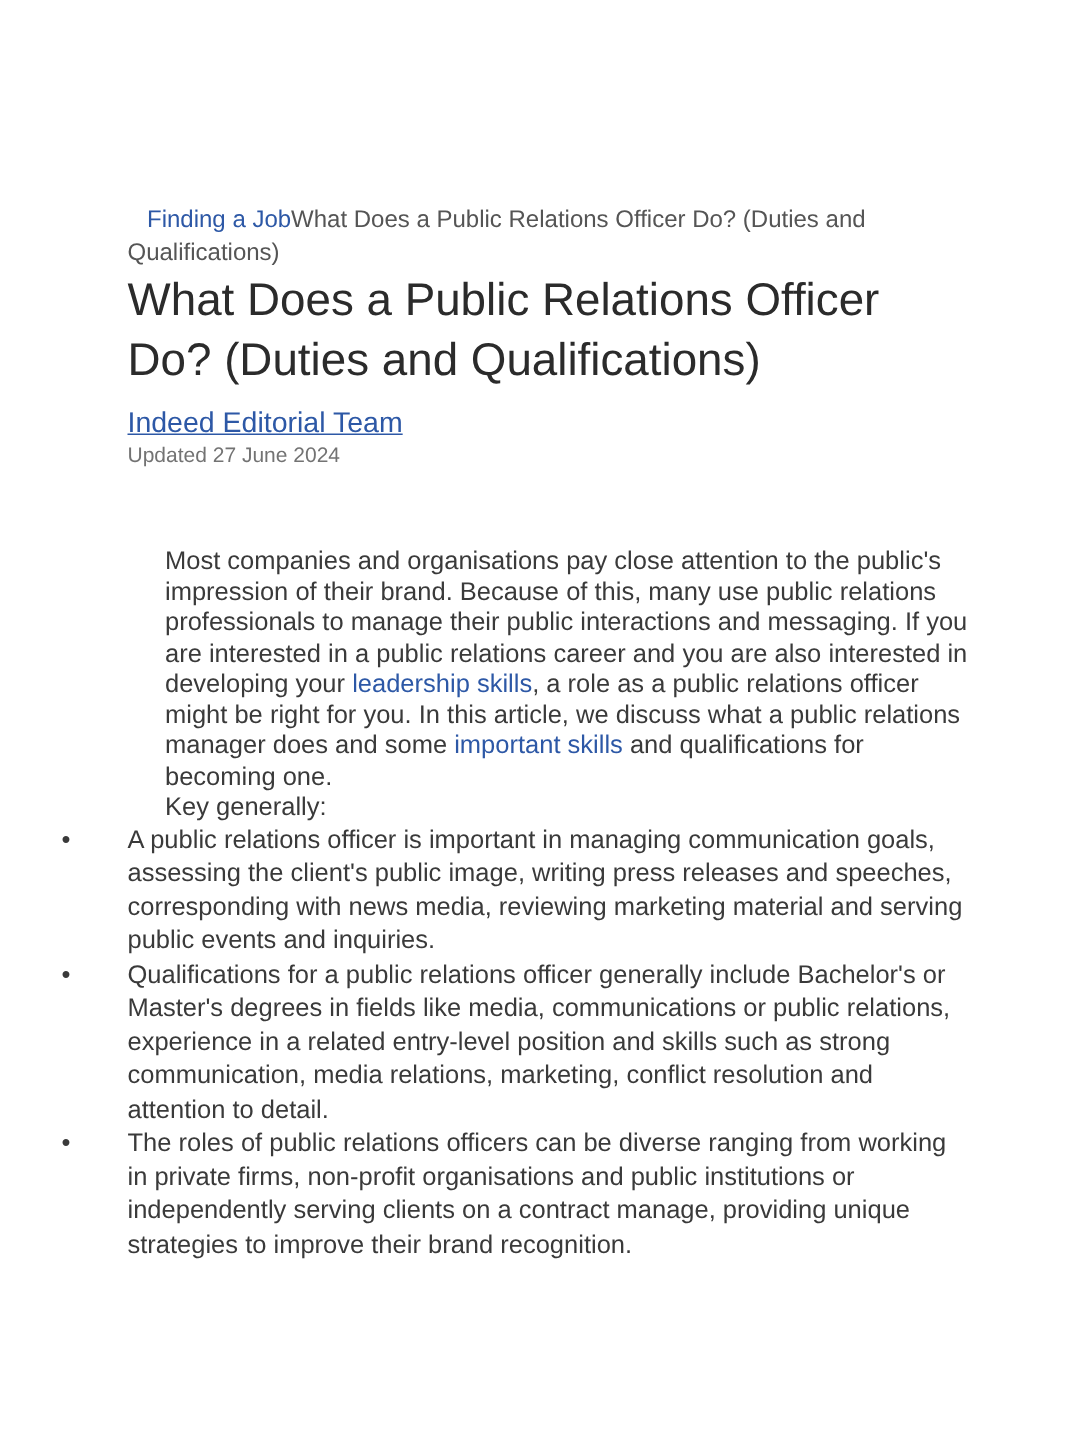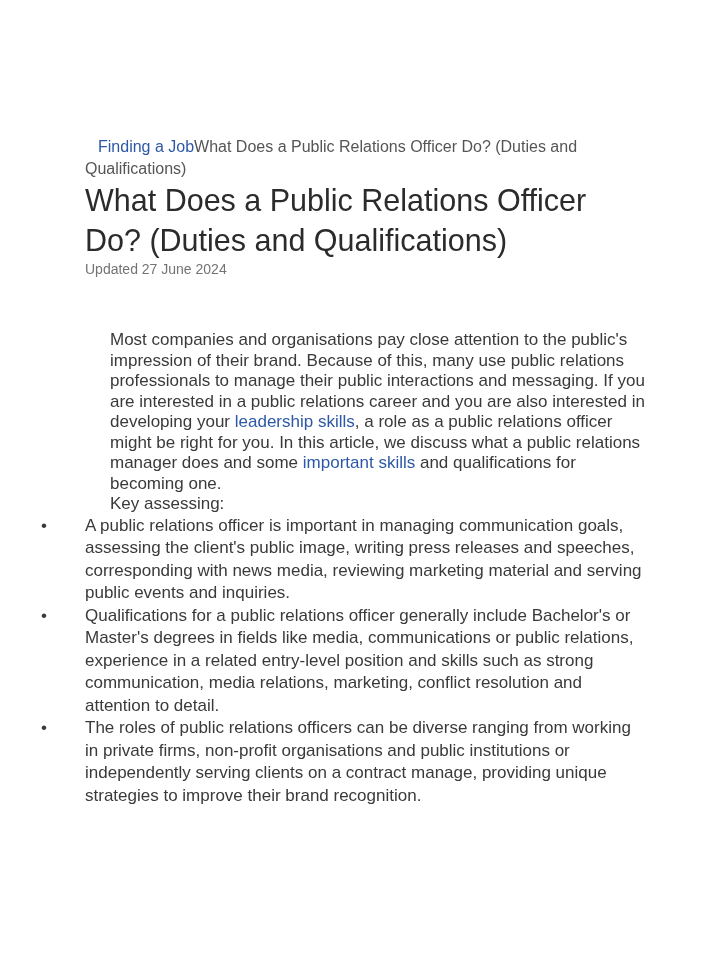--- a/index.html
+++ b/index.html
@@ -18,24 +18,25 @@
   li .bullet { position: absolute; left: -44px; top: 0; }
 </style>
 </head>
 <body>
 
 <div class="page">
   <div class="crumb"><a href="#">Finding a Job</a><span>What Does a Public Relations Officer Do? (Duties and Qualifications)</span></div>
 
   <h1>What Does a Public Relations Officer Do? (Duties and Qualifications)</h1>
 
+  <a href="#" class="author">Indeed Editorial Team</a>
   <div class="updated">Updated 27 June 2024</div>
 
   <div class="intro"><span>Most companies and organisations pay close attention to the public's impression of their brand. Because of this, many use public relations professionals to manage their public interactions and messaging. If you are interested in a public relations career and you are also interested in developing your </span><a href="#">leadership skills</a><span>, a role as a public relations officer might be right for you. In this article, we discuss what a public relations manager does and some </span><a href="#">important skills</a><span> and qualifications for becoming one.</span></div>
 
-  <div class="intro" style="margin-top:0">Key assessing:</div>
+  <div class="intro" style="margin-top:0">Key generally:</div>
 
   <ul>
     <li><span class="bullet">•</span><span>A public relations officer is important in managing communication goals, assessing the client's public image, writing press releases and speeches, corresponding with news media, reviewing marketing material and serving public events and inquiries.</span></li>
     <li><span class="bullet">•</span><span>Qualifications for a public relations officer generally include Bachelor's or Master's degrees in fields like media, communications or public relations, experience in a related entry-level position and skills such as strong communication, media relations, marketing, conflict resolution and attention to detail.</span></li>
     <li><span class="bullet">•</span><span>The roles of public relations officers can be diverse ranging from working in private firms, non-profit organisations and public institutions or independently serving clients on a contract manage, providing unique strategies to improve their brand recognition.</span></li>
   </ul>
 </div>
 
 </body></html>

